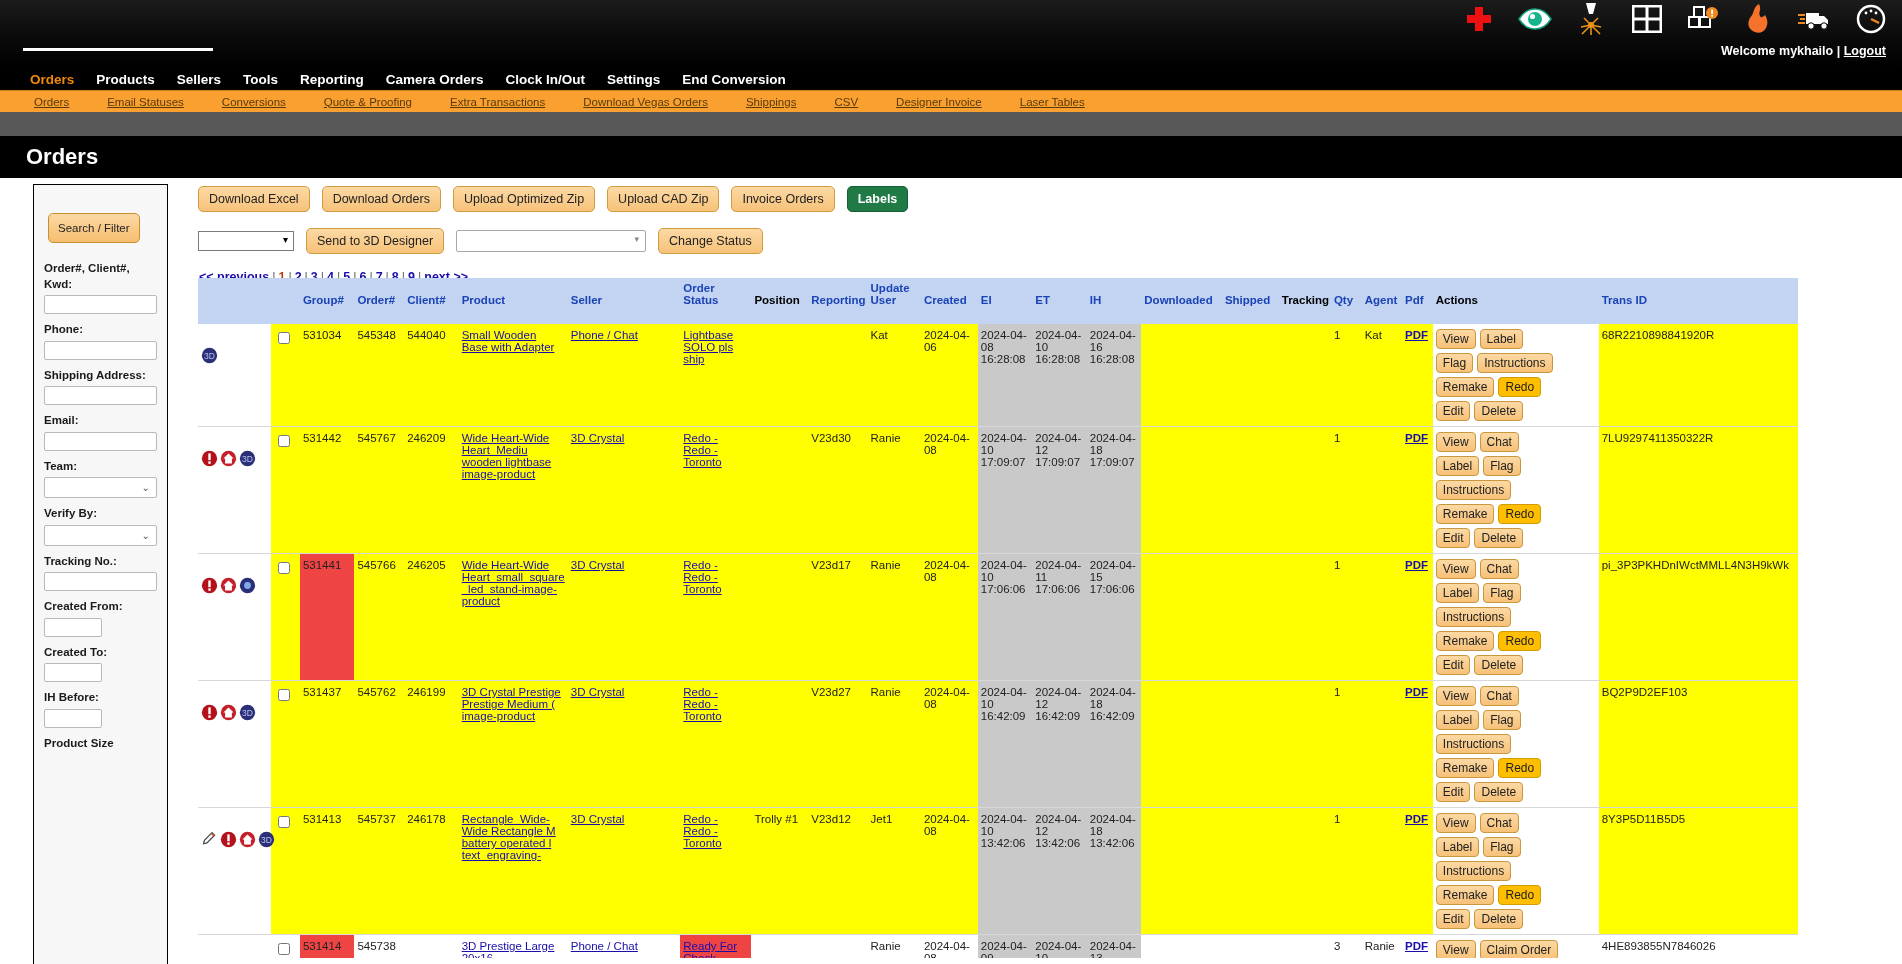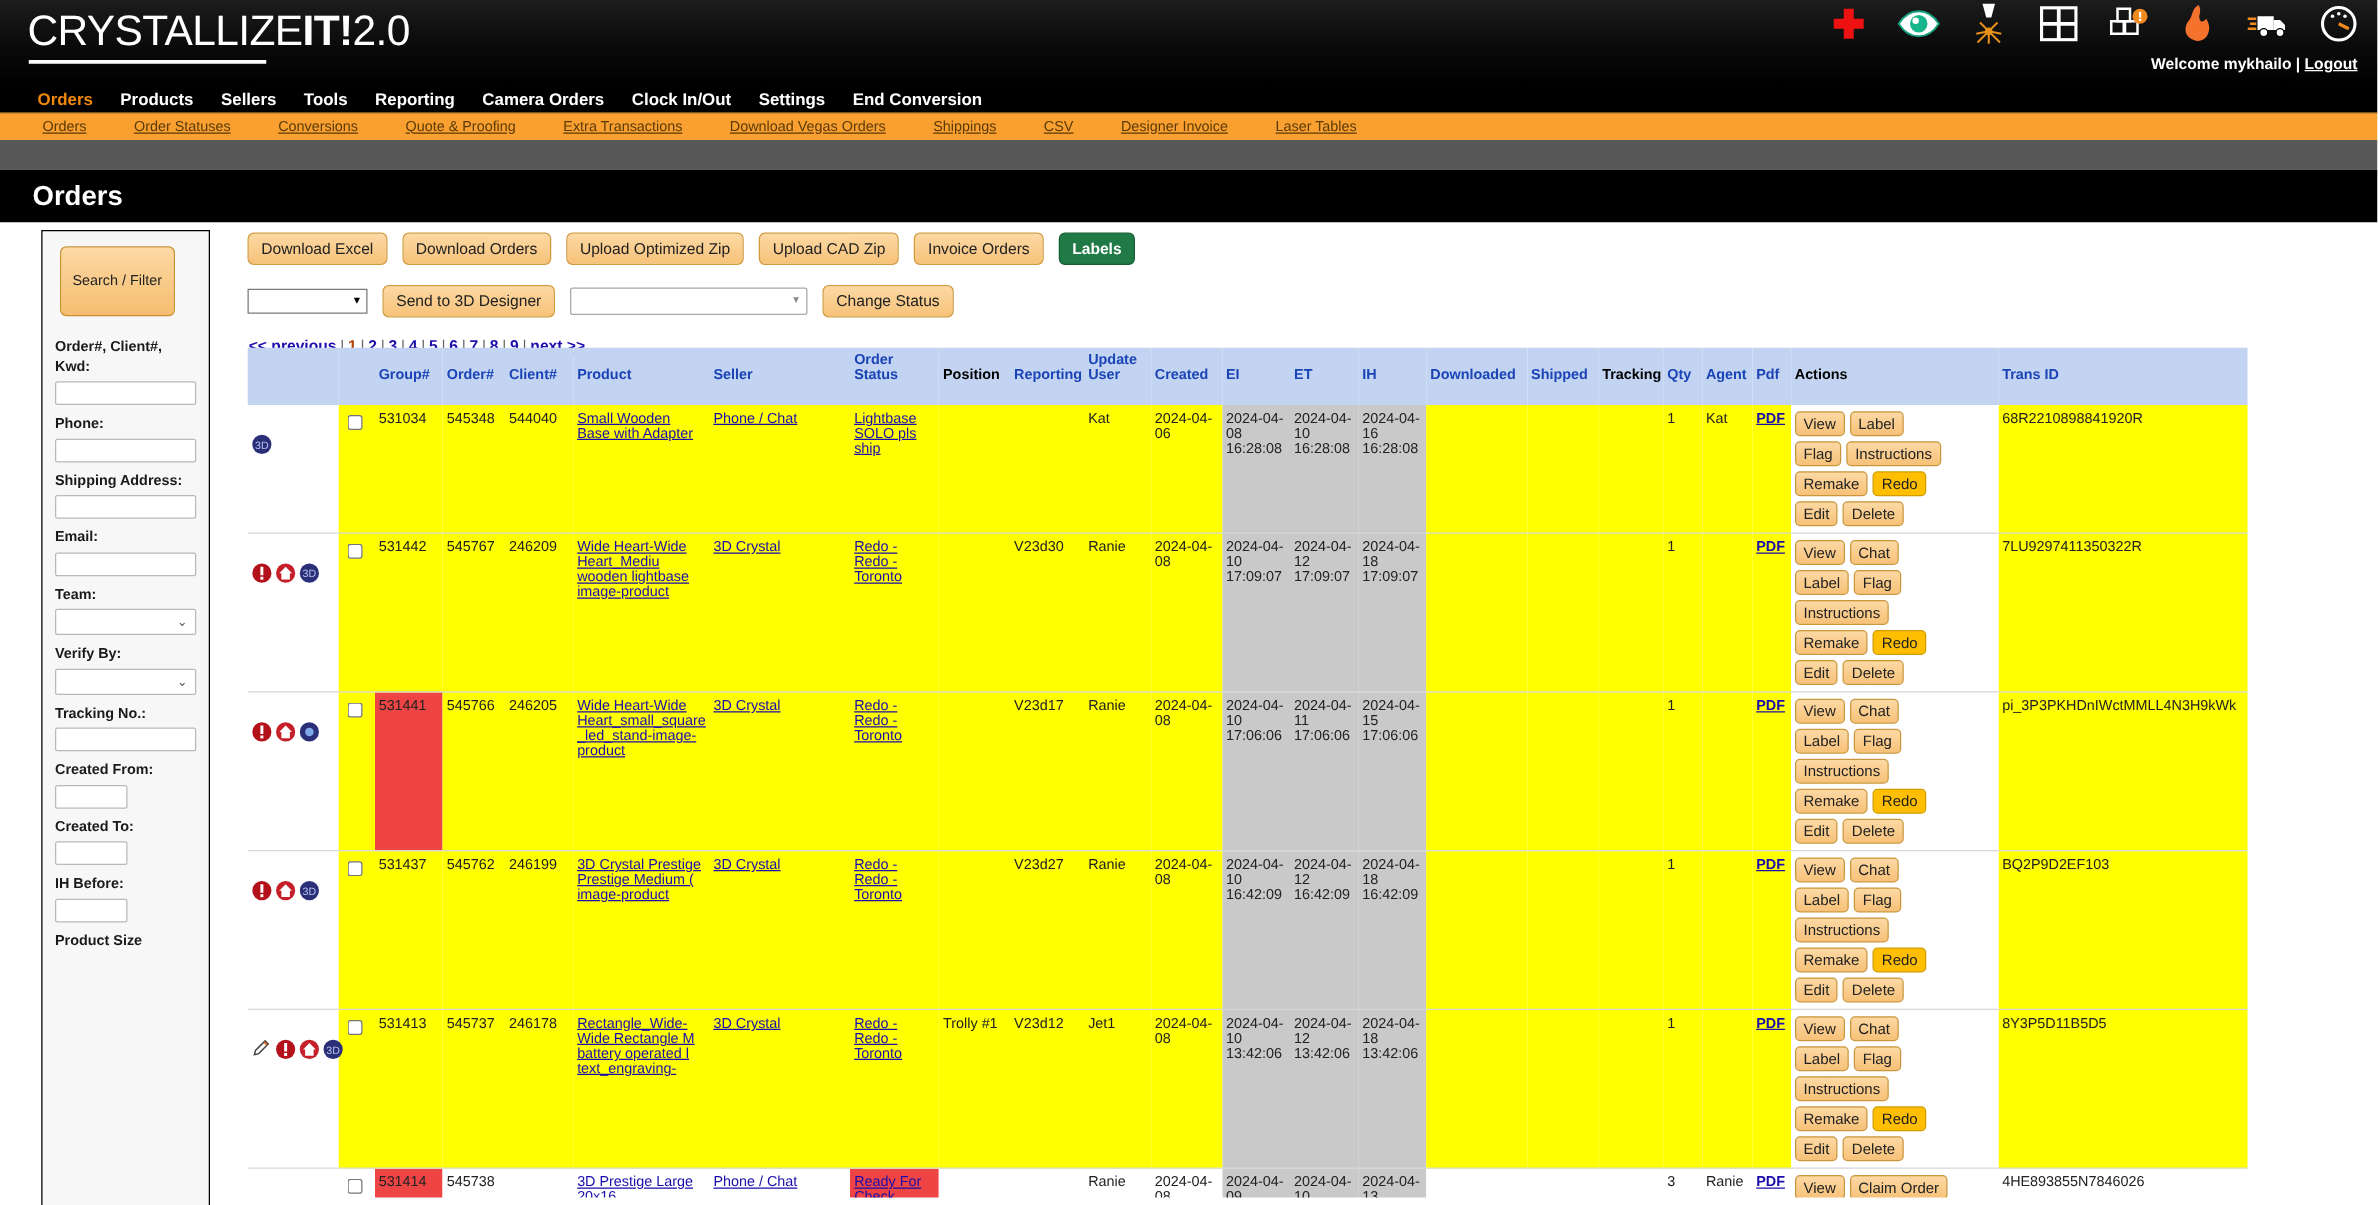--- a/index.html
+++ b/index.html
@@ -90,22 +90,22 @@
     position: absolute; left: 33px; top: 6px;
     width: 135px; height: 782px;
     background: #f7f7f7; border: 1px solid #000;
     padding: 8px 10px 0 10px;
     overflow: hidden;
   }
   .btn-search {
     display: inline-block;
     background: linear-gradient(180deg,#fcd9a4 0%, #f6bd70 100%);
     border: 1px solid #c8912f; border-radius: 5px;
-    padding: 21px 9px; font-size: 11.5px; color: #222;
-    cursor: pointer; margin: 4px 0 10px 4px;
+    padding: 8px 9px; font-size: 11.5px; color: #222;
+    cursor: pointer; margin: 20px 0 10px 4px;
   }
   .f-label {
     font-size: 11.5px; font-weight: bold; color: #1a1a1a;
     margin: 8px 0 3px 0; line-height: 1.35;
   }
   .f-input {
     width: 100%; height: 19px; border: 1px solid #b9b9b9;
     background: #fff; border-radius: 2px;
   }
   .f-input.small { width: 58px; }
@@ -191,23 +191,20 @@
     font-size: 12px; padding: 2px 6px; color: #222; cursor: pointer;
     white-space: nowrap;
   }
   .abtn.redo { background: #ffbf00; border-color:#d09c00; }
   .pdf { color:#1a0dab; text-decoration: underline; font-weight: bold; }
 </style>
 </head>
 <body>
 
 <div class="topbar">
-  <div class="logo">
-    <span class="lt">CRYSTALLIZE</span><span class="bd">IT!</span><span class="lt">2.0</span>
-  </div>
   <div class="logo-underline"></div>
 
   <div class="top-icons">
     <div class="ti">
       <svg width="30" height="30" viewBox="0 0 30 30">
           <path d="M11 3h8v8h8v8h-8v8h-8v-8H3v-8h8z" fill="#ee1111"></path>
         </svg>
     </div>
     <div class="ti">
       <svg width="34" height="22" viewBox="0 0 34 22">
@@ -290,21 +287,21 @@
     <a href="#">Tools</a>
     <a href="#">Reporting</a>
     <a href="#">Camera Orders</a>
     <a href="#">Clock In/Out</a>
     <a href="#">Settings</a>
     <a href="#">End Conversion</a>
   </nav>
 
 <nav class="subnav" id="subnav">
     <a href="#">Orders</a>
-    <a href="#">Order Statuses</a>
+    <a href="#">Email Statuses</a>
     <a href="#">Conversions</a>
     <a href="#">Quote &amp; Proofing</a>
     <a href="#">Extra Transactions</a>
     <a href="#">Download Vegas Orders</a>
     <a href="#">Shippings</a>
     <a href="#">CSV</a>
     <a href="#">Designer Invoice</a>
     <a href="#">Laser Tables</a>
   </nav>
 

